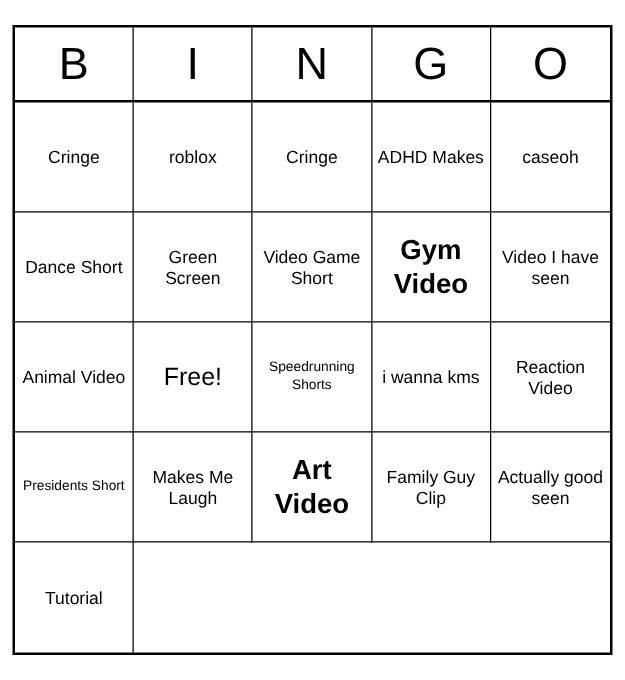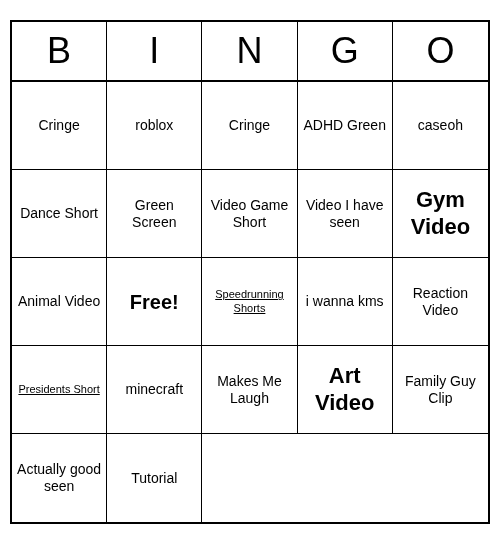--- a/index.html
+++ b/index.html
@@ -49,59 +49,57 @@
       line-height: 1.2;
     }
     .bingo-cell:nth-child(5n) {
       border-right: none;
     }
     .bingo-cell:nth-child(n+21) {
       border-bottom: none;
     }
     .bingo-cell.free {
       font-size: 20px;
-      font-weight: bold;
+      font-weight: normal;
     }
     .bingo-cell.large-text {
       font-size: 22px;
       font-weight: bold;
     }
     .bingo-cell.small-text {
       font-size: 11px;
-      text-decoration: underline;
     }
   </style>
 </head>
 <body>
 
 <div class="bingo-card">
   <div class="bingo-header">
   <div class="bingo-header-cell">B</div>
       <div class="bingo-header-cell">I</div>
       <div class="bingo-header-cell">N</div>
       <div class="bingo-header-cell">G</div>
       <div class="bingo-header-cell">O</div>
     </div>
   <div class="bingo-grid">
   <div class="bingo-cell">Cringe</div>
       <div class="bingo-cell">roblox</div>
       <div class="bingo-cell">Cringe</div>
-      <div class="bingo-cell">ADHD Green</div>
+      <div class="bingo-cell">ADHD Makes</div>
       <div class="bingo-cell">caseoh</div>
       <div class="bingo-cell">Dance Short</div>
       <div class="bingo-cell">Green Screen</div>
       <div class="bingo-cell">Video Game Short</div>
+      <div class="bingo-cell large-text">Gym Video</div>
       <div class="bingo-cell">Video I have seen</div>
-      <div class="bingo-cell large-text">Gym Video</div>
       <div class="bingo-cell">Animal Video</div>
       <div class="bingo-cell free">Free!</div>
       <div class="bingo-cell small-text">Speedrunning Shorts</div>
       <div class="bingo-cell">i wanna kms</div>
       <div class="bingo-cell">Reaction Video</div>
       <div class="bingo-cell small-text">Presidents Short</div>
-      <div class="bingo-cell">minecraft</div>
       <div class="bingo-cell">Makes Me Laugh</div>
       <div class="bingo-cell large-text">Art Video</div>
       <div class="bingo-cell">Family Guy Clip</div>
       <div class="bingo-cell">Actually good seen</div>
       <div class="bingo-cell">Tutorial</div>
     </div>
 </div>
 
 </body></html>

